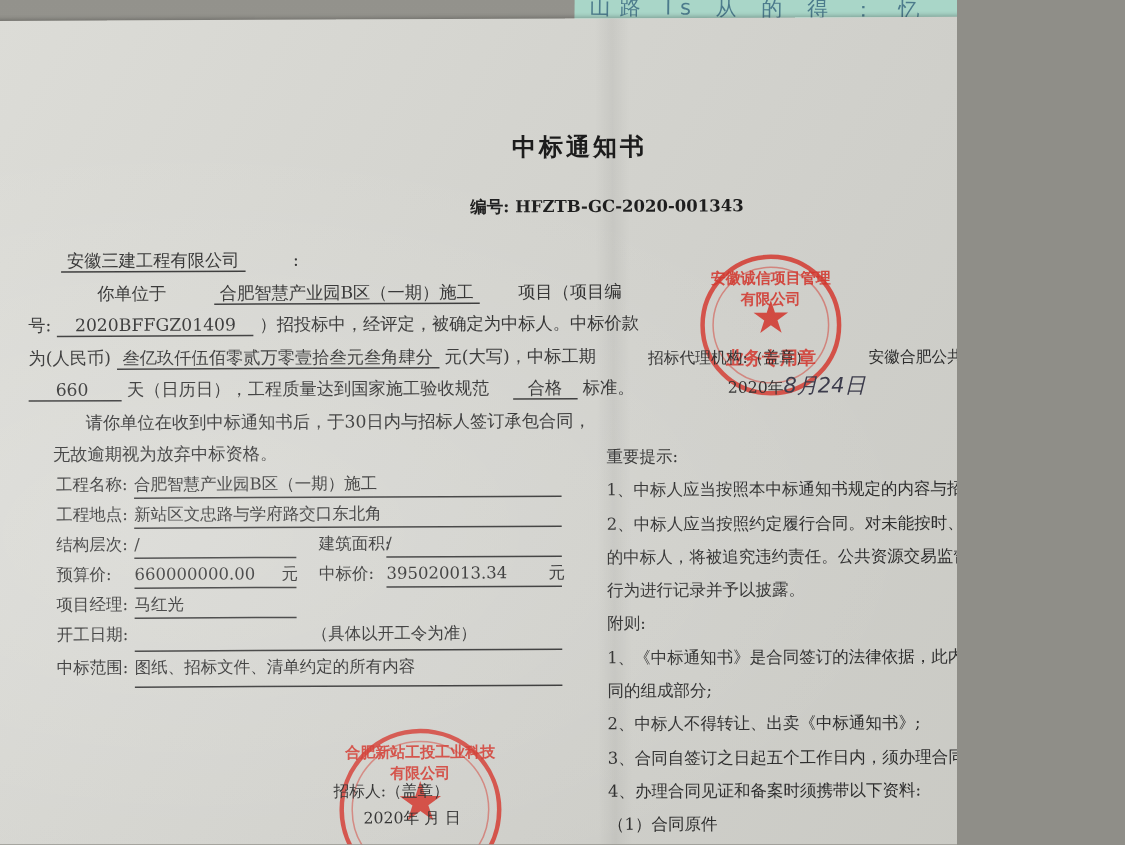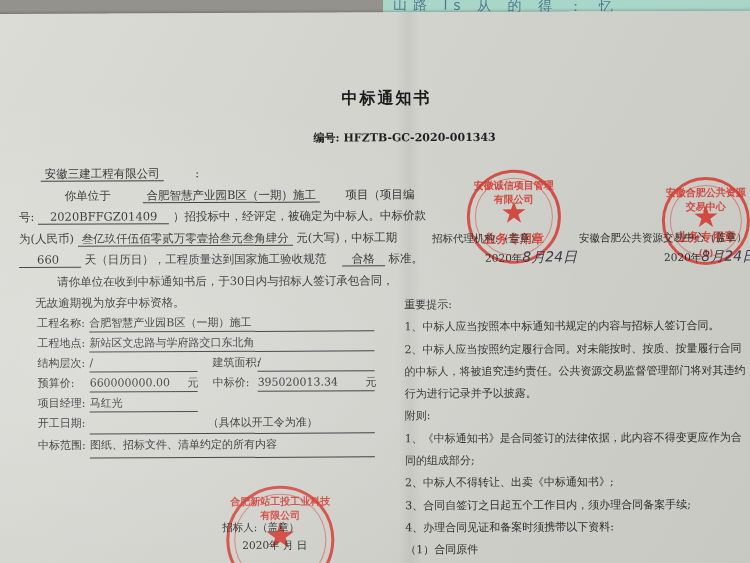--- a/index.html
+++ b/index.html
@@ -6,21 +6,21 @@
       margin: 0;
       padding: 0;
       width: 750px;
       height: 563px;
       overflow: hidden;
       background: #8f8e88;
       font-family: "DejaVu Serif", "Liberation Serif", serif;
     }
     .scene {
       position: relative;
-      width: 750px;
+      width: 638px;
       height: 563px;
       overflow: hidden;
       background: linear-gradient(180deg, #93928c 0%, #a3a29c 100%);
     }
     .teal-paper {
       position: absolute;
       left: 383px;
       top: -6px;
       width: 380px;
       height: 32px;

